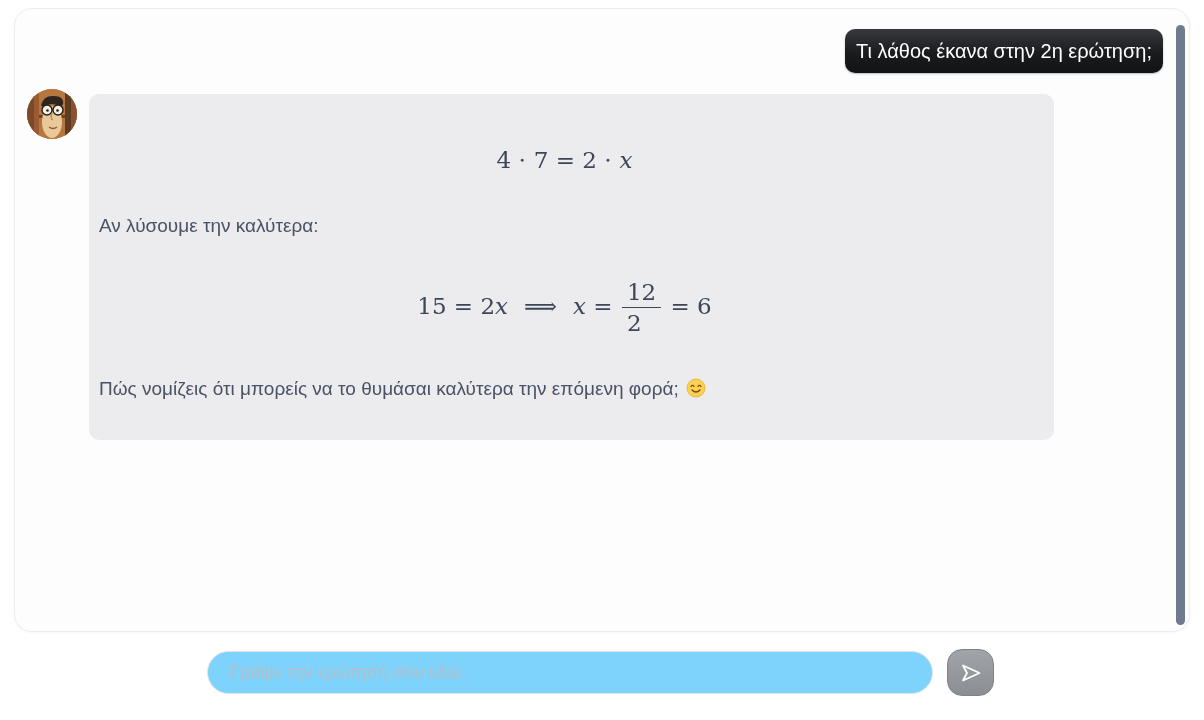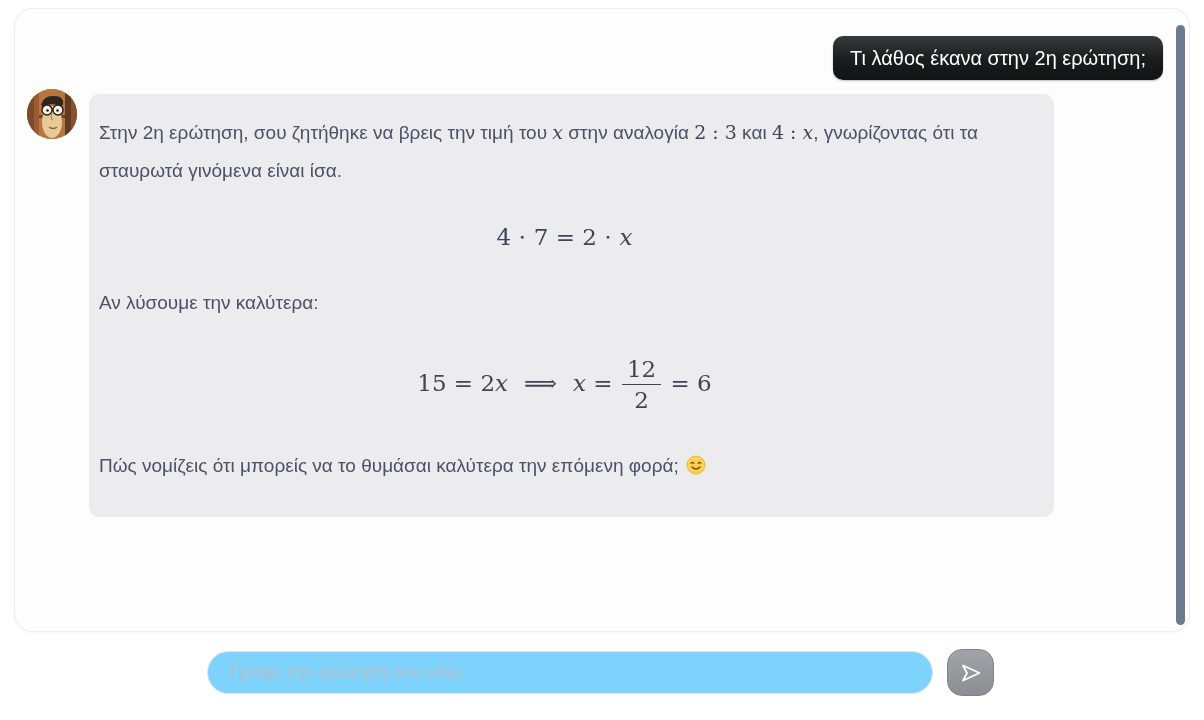--- a/index.html
+++ b/index.html
@@ -13,24 +13,24 @@
     position:absolute; left:14px; top:8px; width:1176px; height:624px;
     background:#fdfdfe; border:1px solid #ededf1; border-radius:18px;
     box-shadow:0 1px 3px rgba(0,0,0,0.04); overflow:hidden;
   }
   .scrollbar-thumb {
     position:absolute; right:4px; top:16px; width:9px; height:600px;
     background:#6e7a8e; border-radius:5px;
   }
   
   .user-bubble {
-    position:absolute; top:27px; right:26px;
+    position:absolute; top:20px; right:26px;
     background:linear-gradient(180deg,#37393c 0%, #1a1b1d 55%, #121315 100%);
     color:#ffffff; font-size:20px; line-height:24px;
-    padding:10px 17px; border-radius:10px;
+    padding:10px 11px; border-radius:10px;
     box-shadow:0 1px 2px rgba(0,0,0,0.25);
   }
   
   .avatar {
     position:absolute; left:12px; top:80px; width:50px; height:50px;
     border-radius:50%; overflow:hidden; background:#b5763f;
   }
   .avatar svg { display:block; }
   .assistant-bubble {
     position:absolute; left:74px; top:85px; width:965px;
@@ -39,21 +39,21 @@
     color:#4a5266; font-size:19px; line-height:38px;
   }
   .assistant-bubble p { margin:0 0 6px 0; }
   .math  { font-family:"DejaVu Serif", serif; color:#3d4659; }
   .mvar  { font-family:"DejaVu Serif", serif; font-style:italic; color:#3d4659; }
   .equation {
     text-align:center; font-family:"DejaVu Serif", serif; color:#3d4659;
     font-size:23px; line-height:normal; margin:34px 0 34px 0;
   }
   .equation .arrow { margin:0 16px; }
-  .frac { display:inline-block; vertical-align:middle; text-align:center; margin:0 2px; }
+  .frac { display:inline-block; vertical-align:middle; text-align:left; margin:0 2px; }
   .frac .num { display:block; padding:0 5px 2px 5px; }
   .frac .den { display:block; border-top:1.6px solid #3d4659; padding:2px 5px 0 5px; }
   .emoji { display:inline-block; width:20px; height:20px; vertical-align:-3px; margin-left:2px; }
   .fade-overlay {
     position:absolute; left:1px; right:1px; bottom:0; height:52px;
     background:linear-gradient(to bottom, rgba(253,253,254,0) 0%, rgba(253,253,254,0.92) 85%);
     border-radius:0 0 18px 18px; pointer-events:none;
   }
   
   .composer {
@@ -98,21 +98,20 @@
         <circle cx="31" cy="21" r="5" fill="#f7f1e3" stroke="#23201c" stroke-width="1.4"></circle>
         <line x1="25" y1="21" x2="26" y2="21" stroke="#23201c" stroke-width="1.4"></line>
         <circle cx="20.5" cy="21.5" r="1.3" fill="#23201c"></circle>
         <circle cx="30.5" cy="21.5" r="1.3" fill="#23201c"></circle>
         <path d="M25 24 Q23 30 26 31" fill="none" stroke="#b58a5a" stroke-width="1.3"></path>
         <path d="M22 38 Q26 41 30 38" fill="none" stroke="#8a5d38" stroke-width="1.4"></path>
       </svg>
     </div>
 
     <div class="assistant-bubble">
-      <p><span>Στην 2η ερώτηση, σου ζητήθηκε να βρεις την τιμή του </span><span class="mvar">x</span><span> στην αναλογία </span><span class="math">2 : 3</span><span> και </span><span class="math">4 : </span><span class="mvar">x</span><span>, γνωρίζοντας ότι τα σταυρωτά γινόμενα είναι ίσα.</span></p>
 
 
       <div class="equation"><span class="math">4 ⋅ 7 = 2 ⋅ </span><span class="mvar">x</span></div>
 
       <p><span>Αν λύσουμε την καλύτερα:</span></p>
 
       <div class="equation"><span class="math">15 = 2</span><span class="mvar">x</span><span class="math arrow">⟹</span><span class="mvar">x</span><span class="math"> = </span><span class="frac"><span class="num math">12</span><span class="den math">2</span></span><span class="math"> = 6</span></div>
 
 
       <p><span>Πώς νομίζεις ότι μπορείς να το θυμάσαι καλύτερα την επόμενη φορά; </span><svg class="emoji" viewBox="0 0 20 20">

